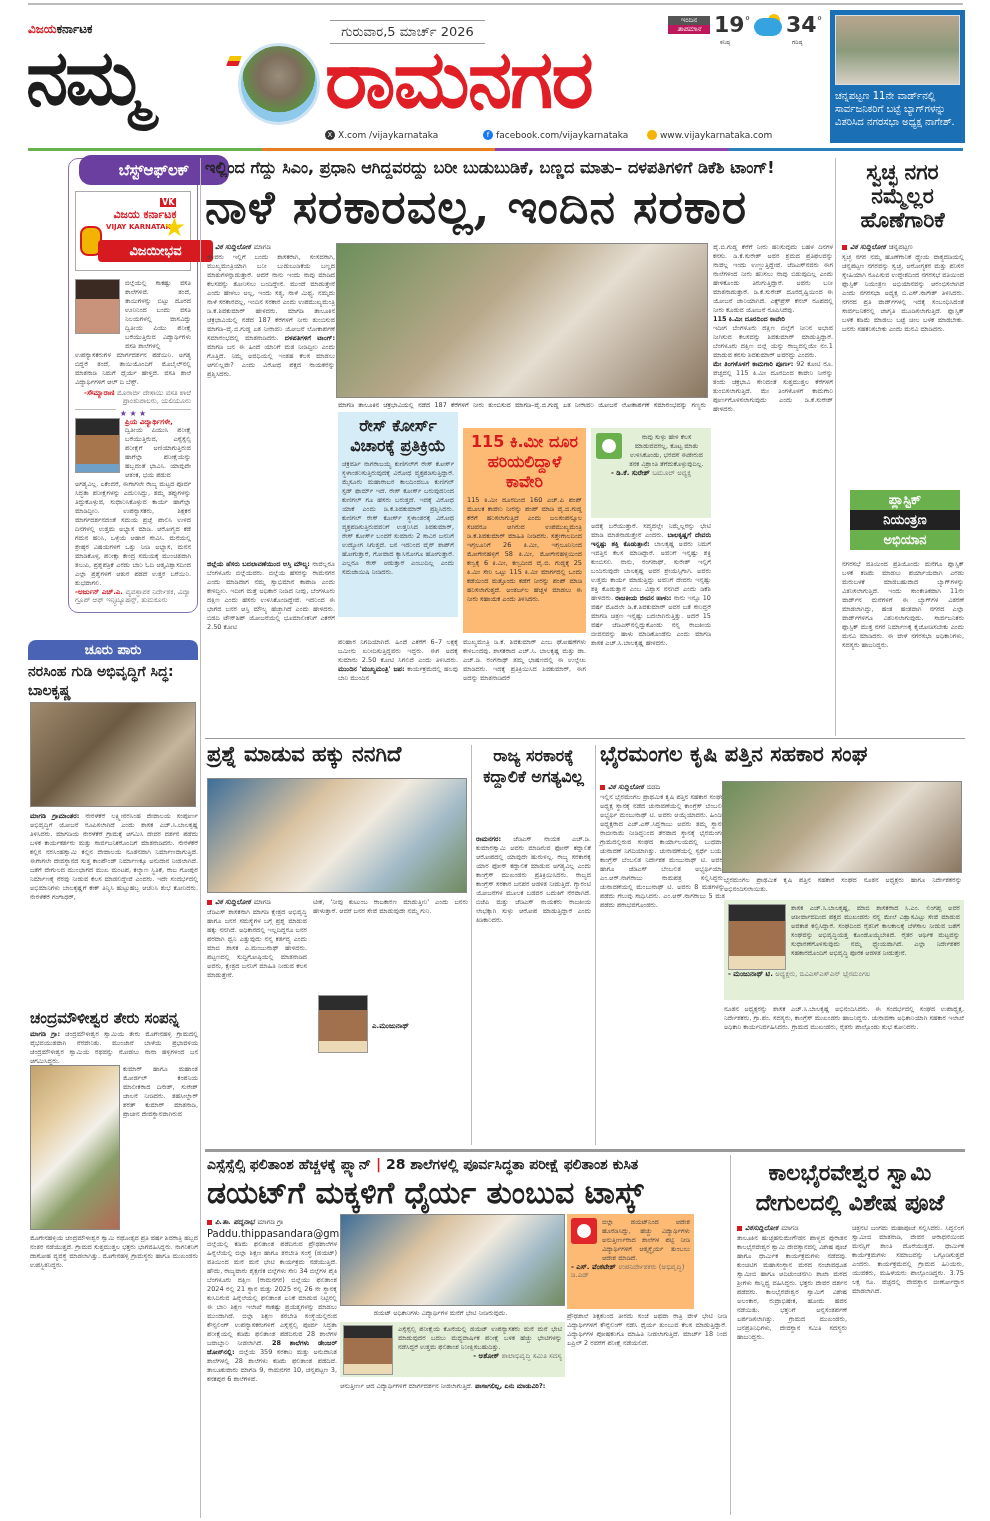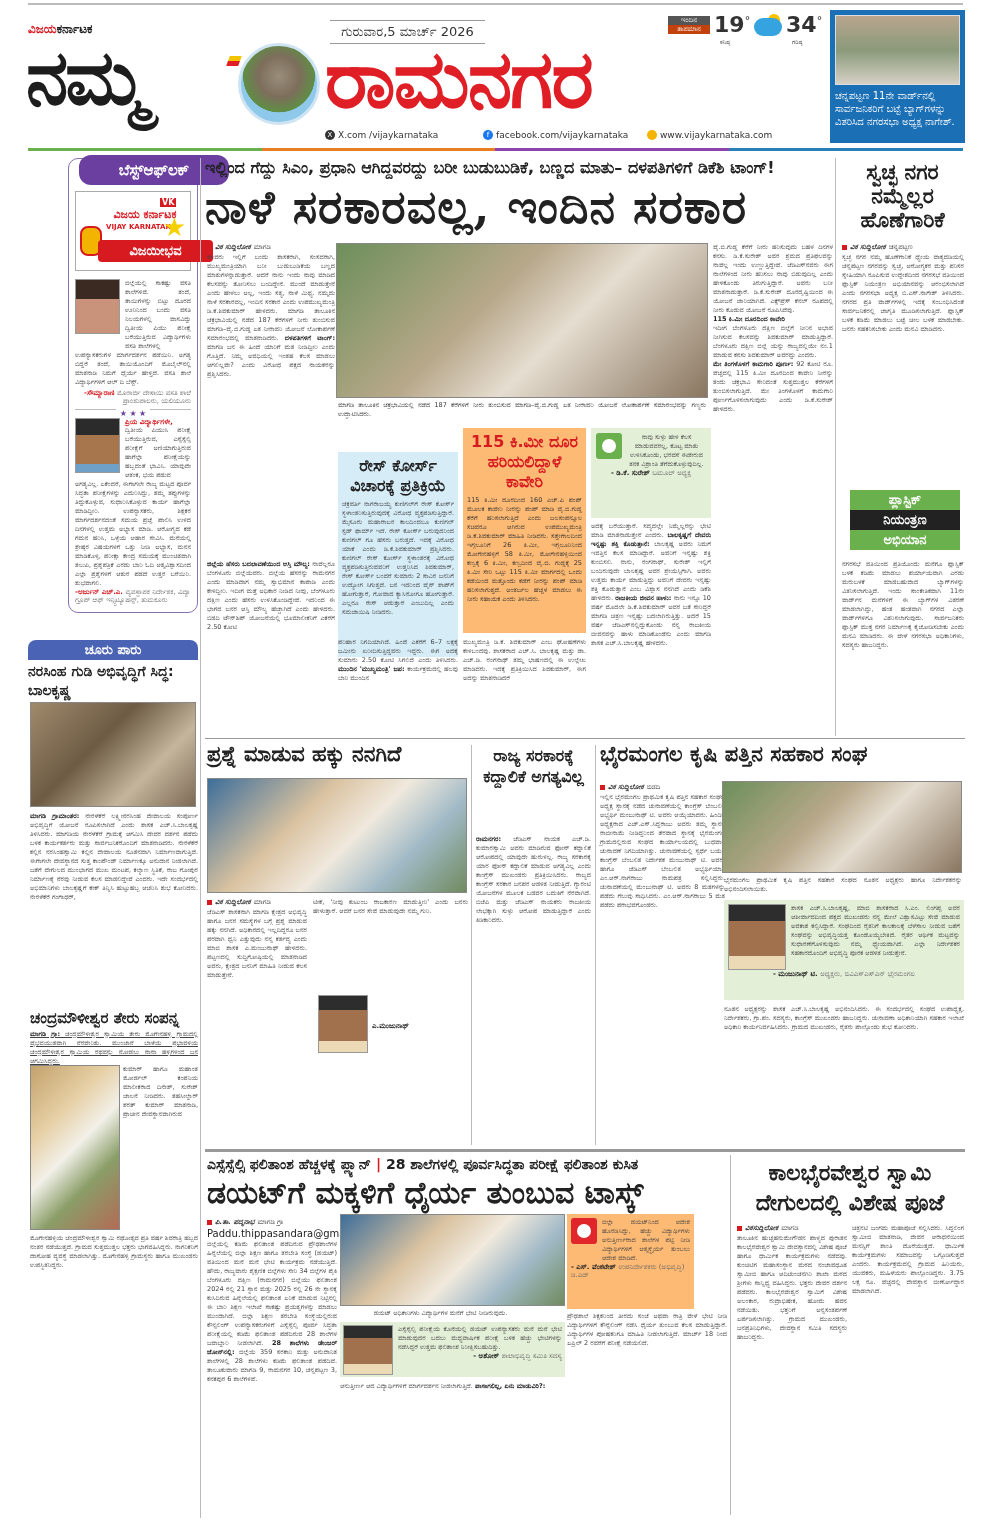--- a/index.html
+++ b/index.html
@@ -10,21 +10,21 @@
   .brand .vj { color: #d71920; }
   .brand .kn { color: #222; }
   .mast-black { left: 26px; top: 40px; font-size: 76px; font-weight: bold; color: #1d1d1d; line-height: 1; letter-spacing: -3px; }
   .mast-red { left: 325px; top: 40px; font-size: 80px; font-weight: bold; color: #e01e25; line-height: 1; letter-spacing: -2px; }
   .mast-logo { left: 238px; top: 43px; width: 82px; height: 82px; border-radius: 50%; background: radial-gradient(circle at 50% 40%, #9a8d7a 0%, #7d6e5c 35%, #5f8e44 60%, #8ec8ea 61%, #8ec8ea 100%); border: 3px solid #cfe4f3; }
   .mast-flag { left: 228px; top: 56px; width: 12px; height: 10px; background: linear-gradient(#f5c400 50%, #e01e25 50%); transform: skew(-20deg); }
   .dateline { left: 330px; top: 20px; width: 155px; border-top: 1px solid #999; border-bottom: 1px solid #999; font-size: 13px; text-align: center; padding: 3px 0; color: #333; }
   .weather { left: 668px; top: 14px; width: 150px; height: 30px; }
   .wlabel { position: absolute; left: 0; top: 2px; width: 42px; font-size: 7px; color: #fff; text-align: center; line-height: 9px; }
   .wlabel .a { background: #555; display: block; }
-  .wlabel .b { background: #c2410c; display: block; }
+  .wlabel .b { background: #be185d; display: block; font-style: italic; }
   .wtemp { position: absolute; font-size: 22px; font-weight: bold; color: #333; }
   .wtemp sup { font-size: 11px; font-weight: normal; }
   .wsub { position: absolute; font-size: 6px; color: #333; }
   .wcloud { position: absolute; left: 86px; top: 4px; width: 28px; height: 18px; background: #34a3e0; border-radius: 10px; }
   .wsun { position: absolute; left: 100px; top: 0px; width: 12px; height: 12px; background: #f7c200; border-radius: 50%; }
   .social { top: 130px; font-size: 9px; color: #333; display: flex; align-items: center; gap: 3px; }
   .sicon { width: 10px; height: 10px; border-radius: 50%; display: inline-block; font-size: 7px; color: #fff; text-align: center; line-height: 10px; }
   .colorbar { left: 28px; top: 148px; width: 935px; height: 3px; background: linear-gradient(90deg, #6ab04c 0 25%, #e67e22 25% 50%, #8e44ad 50% 75%, #2980b9 75% 100%); }
   .promo { left: 830px; top: 10px; width: 135px; height: 133px; background: #1a6fb5; padding: 5px; }
   .promo .photo { width: 125px; height: 70px; background: linear-gradient(180deg, #b9a58e 0%, #8a9a7a 50%, #d6d0c5 100%); border: 1px solid #ddd; }
@@ -167,21 +167,21 @@
   </div>
 </div>
 
 <div class="abs choru">ಚೂರು ಪಾರು</div>
 <div class="abs choru-title">ನರಸಿಂಹ ಗುಡಿ ಅಭಿವೃದ್ಧಿಗೆ ಸಿದ್ಧ: ಬಾಲಕೃಷ್ಣ</div>
 <div class="abs ph" style="left:30px;top:702px;width:166px;height:105px;"></div>
 <div class="abs txt" style="left:30px;top:812px;width:168px;">
   <b style="color:#222;">ಮಾಗಡಿ ಗ್ರಾಮಾಂತರ:</b> <span>ನೇರಳೆಕೆರೆ ಲಕ್ಷ್ಮೀನರಸಿಂಹ ದೇವಾಲಯ ಸಂಪೂರ್ಣ ಅಭಿವೃದ್ಧಿಗೆ ಯೋಜನೆ ರೂಪಿಸಲಾಗಿದೆ ಎಂದು ಶಾಸಕ ಎಚ್.ಸಿ.ಬಾಲಕೃಷ್ಣ ತಿಳಿಸಿದರು. ಮಾಗಡಿಯ ನೇರಳೆಕೆರೆ ಗ್ರಾಮಕ್ಕೆ ಆಗಮಿಸಿ ದೇವರ ದರ್ಶನ ಪಡೆದು ಬಳಿಕ ಕಾರ್ಯಕರ್ತರು ಮತ್ತು ಸಾರ್ವಜನಿಕರೊಂದಿಗೆ ಮಾತನಾಡಿದರು. ನೇರಳೆಕೆರೆ ಕಲ್ಲಿನ ನರಸಿಂಹಸ್ವಾಮಿ ಕಲ್ಲಿನ ದೇವಾಲಯ ನೂತನವಾಗಿ ನಿರ್ಮಾಣವಾಗುತ್ತಿದೆ. ಈಗಾಗಲೇ ದೇವಸ್ಥಾನದ ಸುತ್ತ ಕಾಂಪೌಂಡ್ ನಿರ್ಮಾಣಕ್ಕೂ ಅನುದಾನ ನೀಡಲಾಗಿದೆ. ಜತೆಗೆ ದೇಗುಲದ ಮುಂಭಾಗದ ಮುಖ ಮಂಟಪ, ಕಲ್ಯಾಣ ಸ್ಥಿತಿಕೆ, ರಾಜ ಗೋಪುರ ನಿರ್ಮಾಣಕ್ಕೆ ನೆರವು ನೀಡುವ ಕೆಲಸ ಮಾಡಲಿದ್ದೇವೆ ಎಂದರು. ಇದೇ ಸಂದರ್ಭದಲ್ಲಿ ಅಭಿಮಾನಿಗಳು ಬಾಲಕೃಷ್ಣಗೆ ಕೇಕ್ ತಿನ್ನಿಸಿ ಹುಟ್ಟುಹಬ್ಬ ಆಚರಿಸಿ ಶುಭ ಕೋರಿದರು. ನೇರಳೆಕೆರೆ ಗಂಗಾಧರ್,</span>
 </div>
 <div class="abs sec-head" style="left:30px;top:1010px;font-size:15px;width:170px;">ಚಂದ್ರಮೌಳೀಶ್ವರ ತೇರು ಸಂಪನ್ನ</div>
-<div class="abs txt" style="left:30px;top:1030px;width:168px;text-decoration:underline;">
+<div class="abs txt" style="left:30px;top:1030px;width:168px;">
   <b style="color:#222;">ಮಾಗಡಿ ಗ್ರಾ:</b> <span>ಚಂದ್ರಮೌಳೀಶ್ವರ ಸ್ವಾಮಿಯ ತೇರು ಮೊಗೇನಹಳ್ಳಿ ಗ್ರಾಮದಲ್ಲಿ ವೈಭವಯುತವಾಗಿ ನೆರವೇರಿತು. ಮುಂಜಾನೆ ಬಾಳೆಯ ಪ್ರಭಾವಳಿಯ ಚಂದ್ರಮೌಳೀಶ್ವರ ಸ್ವಾಮಿಯ ರಥವನ್ನು ನೋಡಲು ನಾನಾ ಹಳ್ಳಿಗಳಿಂದ ಜನ ಆಗಮಿಸಿದ್ದರು.</span>
 </div>
 <div class="abs ph r" style="left:30px;top:1065px;width:90px;height:165px;"></div>
 <div class="abs txt" style="left:123px;top:1065px;width:75px;">ಕುಮಾರ್ ಹಾಗೂ ಮಹಾಂತ ಮೋರ್ಡಲ್ ಕಂಪನಿಯ ಮಾಲೀಕರಾದ ದಿನೇಶ್, ಸುರೇಶ್ ಚಾಲನೆ ನೀಡಿದರು. ತಹಸೀಲ್ದಾರ್ ಶರತ್ ಕುಮಾರ್ ಮಾತನಾಡಿ, ಪ್ರಾಚೀನ ದೇವಸ್ಥಾನವಾಗಿರುವ</div>
 <div class="abs txt" style="left:30px;top:1234px;width:168px;">ಮೊಗೇನಹಳ್ಳಿಯ ಚಂದ್ರಮೌಳೀಶ್ವರ ಸ್ವಾಮಿ ರಥೋತ್ಸವ ಪ್ರತಿ ವರ್ಷ ಶಿವರಾತ್ರಿ ಹಬ್ಬದ ನಂತರ ನಡೆಯುತ್ತದೆ. ಗ್ರಾಮದ ಸುತ್ತಮುತ್ತಲ ಭಕ್ತರು ಭಾಗವಹಿಸಿದ್ದರು. ನಾಗರಿಕರಿಗೆ ದಾಸೋಹ ವ್ಯವಸ್ಥೆ ಮಾಡಲಾಗಿತ್ತು. ಮೊಗೇನಹಳ್ಳಿ ಗ್ರಾಮಸ್ಥರು ಹಾಗೂ ಮುಖಂಡರು ಉಪಸ್ಥಿತರಿದ್ದರು.</div>
 <div class="abs vr" style="left:200px;top:158px;height:1360px;"></div>
 
 <div class="abs kicker">ಇಲ್ಲಿಂದ ಗೆದ್ದು ಸಿಎಂ, ಪ್ರಧಾನಿ ಆಗಿದ್ದವರದ್ದು ಬರೀ ಬುಡುಬುಡಿಕೆ, ಬಣ್ಣದ ಮಾತು– ದಳಪತಿಗಳಿಗೆ ಡಿಕೆಶಿ ಟಾಂಗ್!</div>
 <div class="abs headline1">ನಾಳೆ ಸರಕಾರವಲ್ಲ, ಇಂದಿನ ಸರಕಾರ</div>
 
@@ -200,21 +200,21 @@
 <div class="abs txt" style="left:338px;top:401px;width:368px;color:#333;">ಮಾಗಡಿ ತಾಲೂಕಿನ ಚಕ್ರಭಾವಿಯಲ್ಲಿ ನಡೆದ 187 ಕೆರೆಗಳಿಗೆ ನೀರು ತುಂಬಿಸುವ ಮಾಗಡಿ–ವೈ.ಜಿ.ಗುಡ್ಡ ಏತ ನೀರಾವರಿ ಯೋಜನೆ ಲೋಕಾರ್ಪಣೆ ಸಮಾರಂಭವನ್ನು ಗಣ್ಯರು ಉದ್ಘಾಟಿಸಿದರು.</div>
 
 <div class="abs txt" style="left:713px;top:243px;width:120px;">
   <span>ವೈ.ಜಿ.ಗುಡ್ಡ ಕೆರೆಗೆ ನೀರು ಹರಿಸುವುದು ಬಹಳ ದಿನಗಳ ಕನಸು. ಡಿ.ಕೆ.ಸುರೇಶ್ ಅವರ ಶ್ರಮದ ಪ್ರತಿಫಲವನ್ನು ನಾವೆಲ್ಲ ಇಂದು ಉಣ್ಣುತ್ತಿದ್ದೇವೆ. ಜೆಡಿಎಸ್‌ನವರು ಈಗ ನಾಲೆಗಳಿಂದ ನೀರು ಹರಿಸಲು ನಾವು ಬಿಡುವುದಿಲ್ಲ ಎಂದು ಹೇಳಿಕೊಂಡು ತಿರುಗುತ್ತಿದ್ದಾರೆ. ಅವರು ಬರೀ ಮಾತನಾಡುತ್ತಾರೆ. ಡಿ.ಕೆ.ಸುರೇಶ್ ದೂರದೃಷ್ಟಿಯಿಂದ ಈ ಯೋಜನೆ ಜಾರಿಯಾಗಿದೆ. ಎಕ್ಸ್‌ಪ್ರೆಸ್ ಕೆನಲ್ ರೂಪದಲ್ಲಿ ನೀರು ಕೊಡುವ ಯೋಜನೆ ರೂಪಿಸಿದೆವು.</span><br>
   <b style="color:#222;">115 ಕಿ.ಮೀ ದೂರದಿಂದ ಕಾವೇರಿ</b><br>
   <span>ಇದೀಗ ಬೆಂಗಳೂರು ದಕ್ಷಿಣ ಜಿಲ್ಲೆಗೆ ನೀರಿನ ಅಭಾವ ನೀಗಿಸುವ ಕೆಲಸವನ್ನು ಶಿವಕುಮಾರ್ ಮಾಡುತ್ತಿದ್ದಾರೆ. ಬೆಂಗಳೂರು ದಕ್ಷಿಣ ಜಿಲ್ಲೆ ಯನ್ನು ರಾಜ್ಯದಲ್ಲಿಯೇ ನಂ.1 ಮಾಡುವ ಕನಸು ಶಿವಕುಮಾರ್ ಅವರದ್ದು ಎಂದರು.</span><br>
   <b style="color:#222;">ಮೇ ತಿಂಗಳೊಳಗೆ ಕಾಮಗಾರಿ ಪೂರ್ಣ:</b>
   <span>92 ಕೋಟಿ ರೂ. ವೆಚ್ಚದಲ್ಲಿ 115 ಕಿ.ಮೀ ದೂರದಿಂದ ಕಾವೇರಿ ನೀರನ್ನು ತಂದು ಚಕ್ರಭಾವಿ ಸೇರಿದಂತೆ ಸುತ್ತಮುತ್ತಲ ಕೆರೆಗಳಿಗೆ ತುಂಬಿಸಲಾಗುತ್ತಿದೆ. ಮೇ ತಿಂಗಳೊಳಗೆ ಕಾಮಗಾರಿ ಪೂರ್ಣಗೊಳಿಸಲಾಗುವುದು ಎಂದು ಡಿ.ಕೆ.ಸುರೇಶ್ ಹೇಳಿದರು.</span>
 </div>
 
-<div class="abs box-blue" style="left:338px;top:452px;width:120px;height:205px;padding:4px;">
+<div class="abs box-blue" style="left:338px;top:412px;width:120px;height:205px;padding:4px;">
   <div class="box-title">ರೇಸ್ ಕೋರ್ಸ್ ವಿಚಾರಕ್ಕೆ ಪ್ರತಿಕ್ರಿಯೆ</div>
   <div class="txt" style="margin-top:4px;">ಚಕ್ರವರ್ತಿ ನಾಗರಾಜಯ್ಯ ಕುಣಿಗಲ್‌ಗೆ ರೇಸ್ ಕೋರ್ಸ್ ಸ್ಥಳಾಂತರಿಸುತ್ತಿರುವುದಕ್ಕೆ ವಿರೋಧ ವ್ಯಕ್ತಪಡಿಸುತ್ತಿದ್ದಾರೆ. ಮೈಸೂರು ಮಹಾರಾಜರ ಕಾಲದಿಂದಲೂ ಕುಣಿಗಲ್ ಸ್ಟಡ್ ಫಾರ್ಮ್ ಇದೆ. ರೇಸ್ ಕೋರ್ಸ್ ಬರುವುದರಿಂದ ಕುಣಿಗಲ್ ಗೂ ಹೆಸರು ಬರುತ್ತದೆ. ಇದಕ್ಕೆ ವಿರೋಧ ಯಾಕೆ ಎಂದು ಡಿ.ಕೆ.ಶಿವಕುಮಾರ್ ಪ್ರಶ್ನಿಸಿದರು. ಕುಣಿಗಲ್ ರೇಸ್ ಕೋರ್ಸ್ ಸ್ಥಳಾಂತರಕ್ಕೆ ವಿರೋಧ ವ್ಯಕ್ತಪಡಿಸುತ್ತಿರುವವರಿಗೆ ಉತ್ತರಿಸಿದ ಶಿವಕುಮಾರ್, ರೇಸ್ ಕೋರ್ಸ್ ಬಂದರೆ ಸುಮಾರು 2 ಸಾವಿರ ಜನರಿಗೆ ಉದ್ಯೋಗ ಸಿಗುತ್ತದೆ. ಜನ ಇದರಿಂದ ವೈನ್ ಶಾಪ್‌ಗೆ ಹೋಗುತ್ತಾರೆ, ಗೋವಾದ ಕ್ಯಾಸಿನೋಗೂ ಹೋಗುತ್ತಾರೆ. ಎಲ್ಲರೂ ರೇಸ್ ಆಡುತ್ತಾರೆ ಎಂಬುದಿಲ್ಲ ಎಂದು ಸಮಜಾಯಿಷಿ ನೀಡಿದರು.</div>
 </div>
 <div class="abs box-pink" style="left:463px;top:428px;width:123px;height:205px;padding:4px;">
   <div class="box-title red">115 ಕಿ.ಮೀ ದೂರ ಹರಿಯಲಿದ್ದಾಳೆ ಕಾವೇರಿ</div>
   <div class="txt" style="margin-top:4px;color:#333;">115 ಕಿ.ಮೀ ದೂರದಿಂದ 160 ಎಚ್.ಪಿ ಪಂಪ್ ಮೂಲಕ ಕಾವೇರಿ ನೀರನ್ನು ಪಂಪ್ ಮಾಡಿ ವೈ.ಜಿ.ಗುಡ್ಡ ಕೆರೆಗೆ ಹರಿಸಲಾಗುತ್ತಿದೆ ಎಂದು ಜಲಸಂಪನ್ಮೂಲ ಸಚಿವರೂ ಆಗಿರುವ ಉಪಮುಖ್ಯಮಂತ್ರಿ ಡಿ.ಕೆ.ಶಿವಕುಮಾರ್ ಮಾಹಿತಿ ನೀಡಿದರು. ಸತ್ತೇಗಾಲದಿಂದ ಇಗ್ಗಲೂರಿಗೆ 26 ಕಿ.ಮೀ, ಇಗ್ಗಲೂರಿನಿಂದ ಮೋಗೇನಹಳ್ಳಿಗೆ 58 ಕಿ.ಮೀ, ಮೋಗೇನಹಳ್ಳಿಯಿಂದ ಕಣ್ವಕ್ಕೆ 6 ಕಿ.ಮೀ, ಕಣ್ವದಿಂದ ವೈ.ಜಿ. ಗುಡ್ಡಕ್ಕೆ 25 ಕಿ.ಮೀ ಸೇರಿ ಒಟ್ಟು 115 ಕಿ.ಮೀ ಮಾರ್ಗದಲ್ಲಿ ಒಂದು ಕಡೆಯಿಂದ ಮತ್ತೊಂದು ಕಡೆಗೆ ನೀರನ್ನು ಪಂಪ್ ಮಾಡಿ ಹರಿಸಲಾಗುತ್ತದೆ. ಅಂತರ್ಜಲ ಹೆಚ್ಚಳ ಮಾಡಲು ಈ ನೀರು ಸಹಾಯಕ ಎಂದು ತಿಳಿಸಿದರು.</div>
 </div>
 <div class="abs box-green" style="left:591px;top:428px;width:120px;height:90px;padding:5px;">
   <div style="display:flex;gap:5px;">
     <div class="sq-icon"></div>
@@ -288,21 +288,21 @@
     <span>ಬಿಡದಿ</span>
 </div>
 <div class="abs txt" style="left:600px;top:793px;width:125px;">ಇಲ್ಲಿನ ಭೈರಮಂಗಲ ಪ್ರಾಥಮಿಕ ಕೃಷಿ ಪತ್ತಿನ ಸಹಕಾರ ಸಂಘದ ಅಧ್ಯಕ್ಷ ಸ್ಥಾನಕ್ಕೆ ನಡೆದ ಚುನಾವಣೆಯಲ್ಲಿ ಕಾಂಗ್ರೆಸ್ ಬೆಂಬಲಿತ ಅಭ್ಯರ್ಥಿ ಮಂಜುನಾಥ್ ಟಿ. ಅವರು ಆಯ್ಕೆಯಾದರು. ಹಿಂದಿನ ಅಧ್ಯಕ್ಷರಾದ ಎಚ್.ಎಸ್.ಸಿದ್ದರಾಜು ಅವರು ತಮ್ಮ ಸ್ಥಾನಕ್ಕೆ ರಾಜೀನಾಮೆ ನೀಡಿದ್ದರಿಂದ ತೆರವಾದ ಸ್ಥಾನಕ್ಕೆ ಭೈರಮಂಗಲ ಗ್ರಾಮದಲ್ಲಿರುವ ಸಂಘದ ಕಾರ್ಯಾಲಯದಲ್ಲಿ ಬುಧವಾರ ಚುನಾವಣೆ ನಿಗದಿಯಾಗಿತ್ತು. ಚುನಾವಣೆಯಲ್ಲಿ ಸ್ಪರ್ಧೆ ಬಯಸಿ ಕಾಂಗ್ರೆಸ್ ಬೆಂಬಲಿತ ನಿರ್ದೇಶಕ ಮಂಜುನಾಥ್ ಟಿ. ಅವರು ಹಾಗೂ ಜೆಡಿಎಸ್ ಬೆಂಬಲಿತ ಅಭ್ಯರ್ಥಿಯಾಗಿ ಎಂ.ಆರ್.ನಾಗರಾಜು ನಾಮಪತ್ರ ಸಲ್ಲಿಸಿದ್ದರು. ಚುನಾವಣೆಯಲ್ಲಿ ಮಂಜುನಾಥ್ ಟಿ. ಅವರು 8 ಮತಗಳನ್ನು ಪಡೆದು ಗೆಲುವು ಸಾಧಿಸಿದರು. ಎಂ.ಆರ್.ನಾಗರಾಜು 5 ಮತ ಪಡೆದು ಪರಾಭವಗೊಂಡರು.</div>
 <div class="abs ph g" style="left:722px;top:781px;width:240px;height:92px;"></div>
 <div class="abs txt" style="left:724px;top:876px;width:238px;">ಭೈರಮಂಗಲ ಪ್ರಾಥಮಿಕ ಕೃಷಿ ಪತ್ತಿನ ಸಹಕಾರ ಸಂಘದ ನೂತನ ಅಧ್ಯಕ್ಷರು ಹಾಗೂ ನಿರ್ದೇಶಕರನ್ನು ಅಭಿನಂದಿಸಲಾಯಿತು.</div>
 <div class="abs box-green" style="left:724px;top:900px;width:240px;height:100px;padding:4px;">
   <div style="display:flex;gap:5px;">
     <div class="callout-face" style="width:58px;height:66px;"></div>
     <div class="txt" style="flex:1;">ಶಾಸಕ ಎಚ್.ಸಿ.ಬಾಲಕೃಷ್ಣ, ಮಾಜಿ ಶಾಸಕರಾದ ಸಿ.ಎಂ. ಲಿಂಗಪ್ಪ ಅವರ ಆಶೀರ್ವಾದದಿಂದ ಪಕ್ಷದ ಮುಖಂಡರು ನನ್ನ ಮೇಲೆ ವಿಶ್ವಾಸವಿಟ್ಟು ಸೇವೆ ಮಾಡುವ ಅವಕಾಶ ಕಲ್ಪಿಸಿದ್ದಾರೆ. ಸಂಘದಿಂದ ರೈತರಿಗೆ ಕಾಲಕಾಲಕ್ಕೆ ಬೆಳೆಸಾಲ ನೀಡುವ ಜತೆಗೆ ಸಂಘವನ್ನು ಅಭಿವೃದ್ಧಿಯತ್ತ ಕೊಂಡೊಯ್ಯಬೇಕಿದೆ. ರೈತರ ಆರ್ಥಿಕ ಮಟ್ಟವನ್ನು ಸುಧಾರಣೆಗೊಳಿಸುವುದು ನಮ್ಮ ಧ್ಯೇಯವಾಗಿದೆ. ಎಲ್ಲಾ ನಿರ್ದೇಶಕರ ಸಹಕಾರದೊಂದಿಗೆ ಅಭಿವೃದ್ಧಿ ಪೂರಕ ಆಡಳಿತ ನೀಡುತ್ತೇನೆ.</div>
   </div>
-  <div class="sign" style="color:#222;text-align:center;"><span>- ಮಂಜುನಾಥ್ ಟಿ.</span> <span class="d">ಅಧ್ಯಕ್ಷರು, ಬಿವಿಎಸ್ಎಸ್ಎನ್ ಭೈರಮಂಗಲ</span></div>
+  <div class="sign" style="color:#222;text-align:left;"><span>- ಮಂಜುನಾಥ್ ಟಿ.</span> <span class="d">ಅಧ್ಯಕ್ಷರು, ಬಿವಿಎಸ್ಎಸ್ಎನ್ ಭೈರಮಂಗಲ</span></div>
 </div>
 <div class="abs txt" style="left:724px;top:1005px;width:240px;">ನೂತನ ಅಧ್ಯಕ್ಷರನ್ನು ಶಾಸಕ ಎಚ್.ಸಿ.ಬಾಲಕೃಷ್ಣ ಅಭಿನಂದಿಸಿದರು. ಈ ಸಂದರ್ಭದಲ್ಲಿ ಸಂಘದ ಉಪಾಧ್ಯಕ್ಷ, ನಿರ್ದೇಶಕರು, ಗ್ರಾ.ಪಂ. ಸದಸ್ಯರು, ಕಾಂಗ್ರೆಸ್ ಮುಖಂಡರು ಹಾಜರಿದ್ದರು. ಚುನಾವಣಾ ಅಧಿಕಾರಿಯಾಗಿ ಸಹಕಾರ ಇಲಾಖೆ ಅಧಿಕಾರಿ ಕಾರ್ಯನಿರ್ವಹಿಸಿದರು. ಗ್ರಾಮದ ಮುಖಂಡರು, ರೈತರು ಪಾಲ್ಗೊಂಡು ಶುಭ ಕೋರಿದರು.</div>
 
 <div class="abs bottom-rule"></div>
 
 <div class="abs" style="left:207px;top:1156px;width:520px;font-size:14px;font-weight:bold;">
   <span>ಎಸ್ಸೆಸ್ಸೆಲ್ಸಿ ಫಲಿತಾಂಶ ಹೆಚ್ಚಳಕ್ಕೆ ಪ್ಲ್ಯಾನ್</span> <span class="red">|</span> <span>28 ಶಾಲೆಗಳಲ್ಲಿ ಪೂರ್ವಸಿದ್ಧತಾ ಪರೀಕ್ಷೆ ಫಲಿತಾಂಶ ಕುಸಿತ</span>
 </div>
 <div class="abs sec-head" style="left:207px;top:1176px;width:520px;font-size:30px;font-family:'DejaVu Serif',serif;">ಡಯಟ್‌ಗೆ ಮಕ್ಕಳಿಗೆ ಧೈರ್ಯ ತುಂಬುವ ಟಾಸ್ಕ್</div>
 <div class="abs byline" style="left:207px;top:1218px;">

